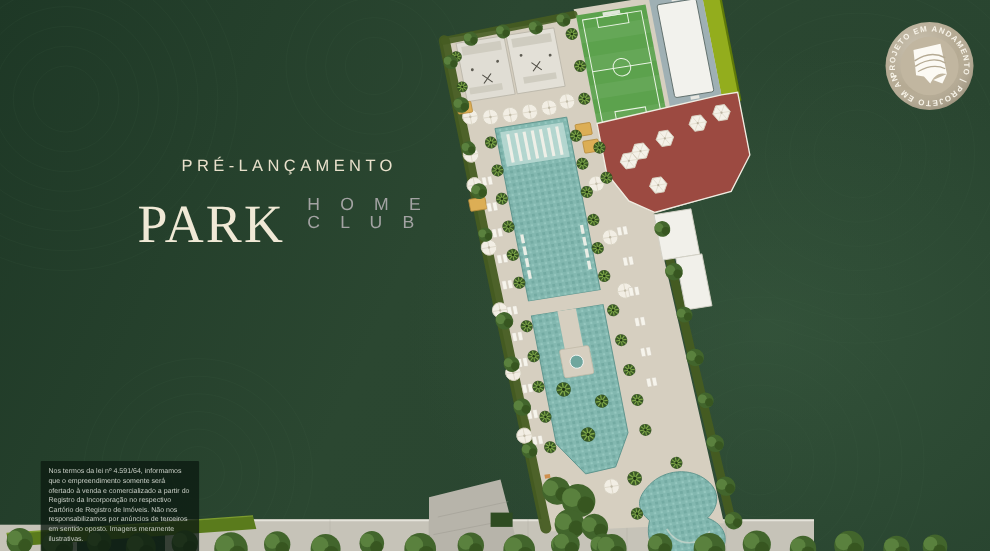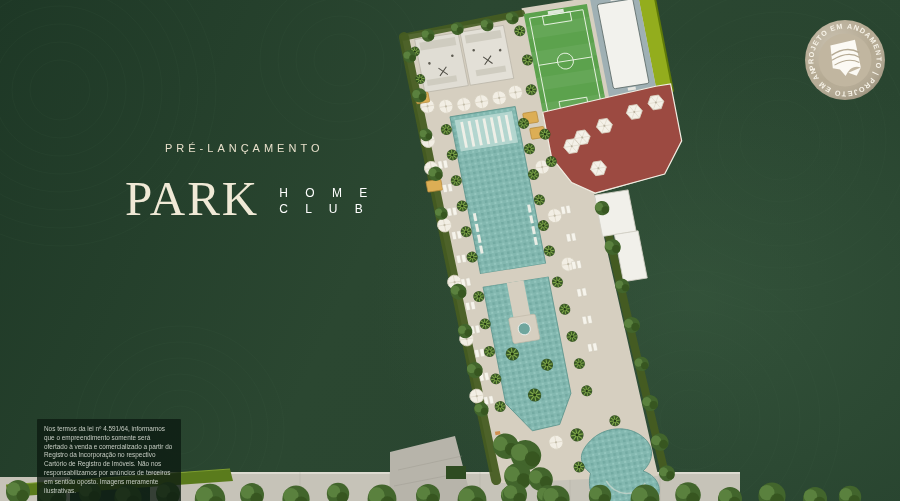--- a/index.html
+++ b/index.html
@@ -1,22 +1,22 @@
 <!DOCTYPE html>
 <html><head>
 <meta charset="utf-8">
 <style>
   html,body{margin:0;padding:0;background:#111;}
   .stage{position:relative;width:900px;height:501px;overflow:hidden;background:#2a4630;font-family:"Liberation Sans",sans-serif;}
   .stage svg.scene{position:absolute;left:0;top:0;}
   .hero{position:absolute;left:125px;top:142px;color:#eee6d1;}
-  .hero .pretitle{margin-left:40px;font-size:11px;letter-spacing:4px;color:#e9e1cc;margin-bottom:20px;white-space:nowrap;}
+  .hero .pretitle{margin-left:40px;font-size:15px;letter-spacing:4px;color:#e9e1cc;margin-bottom:20px;white-space:nowrap;}
   .hero .title{font-family:"Liberation Serif",serif;font-size:49px;line-height:50px;font-weight:400;letter-spacing:2px;color:#f0e9d6;white-space:nowrap;}
-  .hero .row{display:flex;align-items:flex-end;}
-  .hero .tagline{margin-left:20px;margin-bottom:7px;font-size:12px;letter-spacing:7px;line-height:16px;color:#ffffff;white-space:nowrap;}
+  .hero .row{display:flex;}
+  .hero .tagline{margin-left:20px;margin-bottom:7px;font-size:16px;letter-spacing:7px;line-height:16px;color:#a3a3a3;white-space:nowrap;}
   .disclaimer{position:absolute;left:37px;top:419px;width:130px;background:rgba(12,26,17,.78);color:#c6ccc3;
     font-size:6.4px;line-height:1.38;padding:6px 7px;border-radius:1px;}
   text{font-family:"Liberation Sans",sans-serif;}
 </style>
 </head>
 <body>
 
 <div class="stage">
 
 <svg class="scene" width="900" height="501" viewBox="0 0 900 501">

